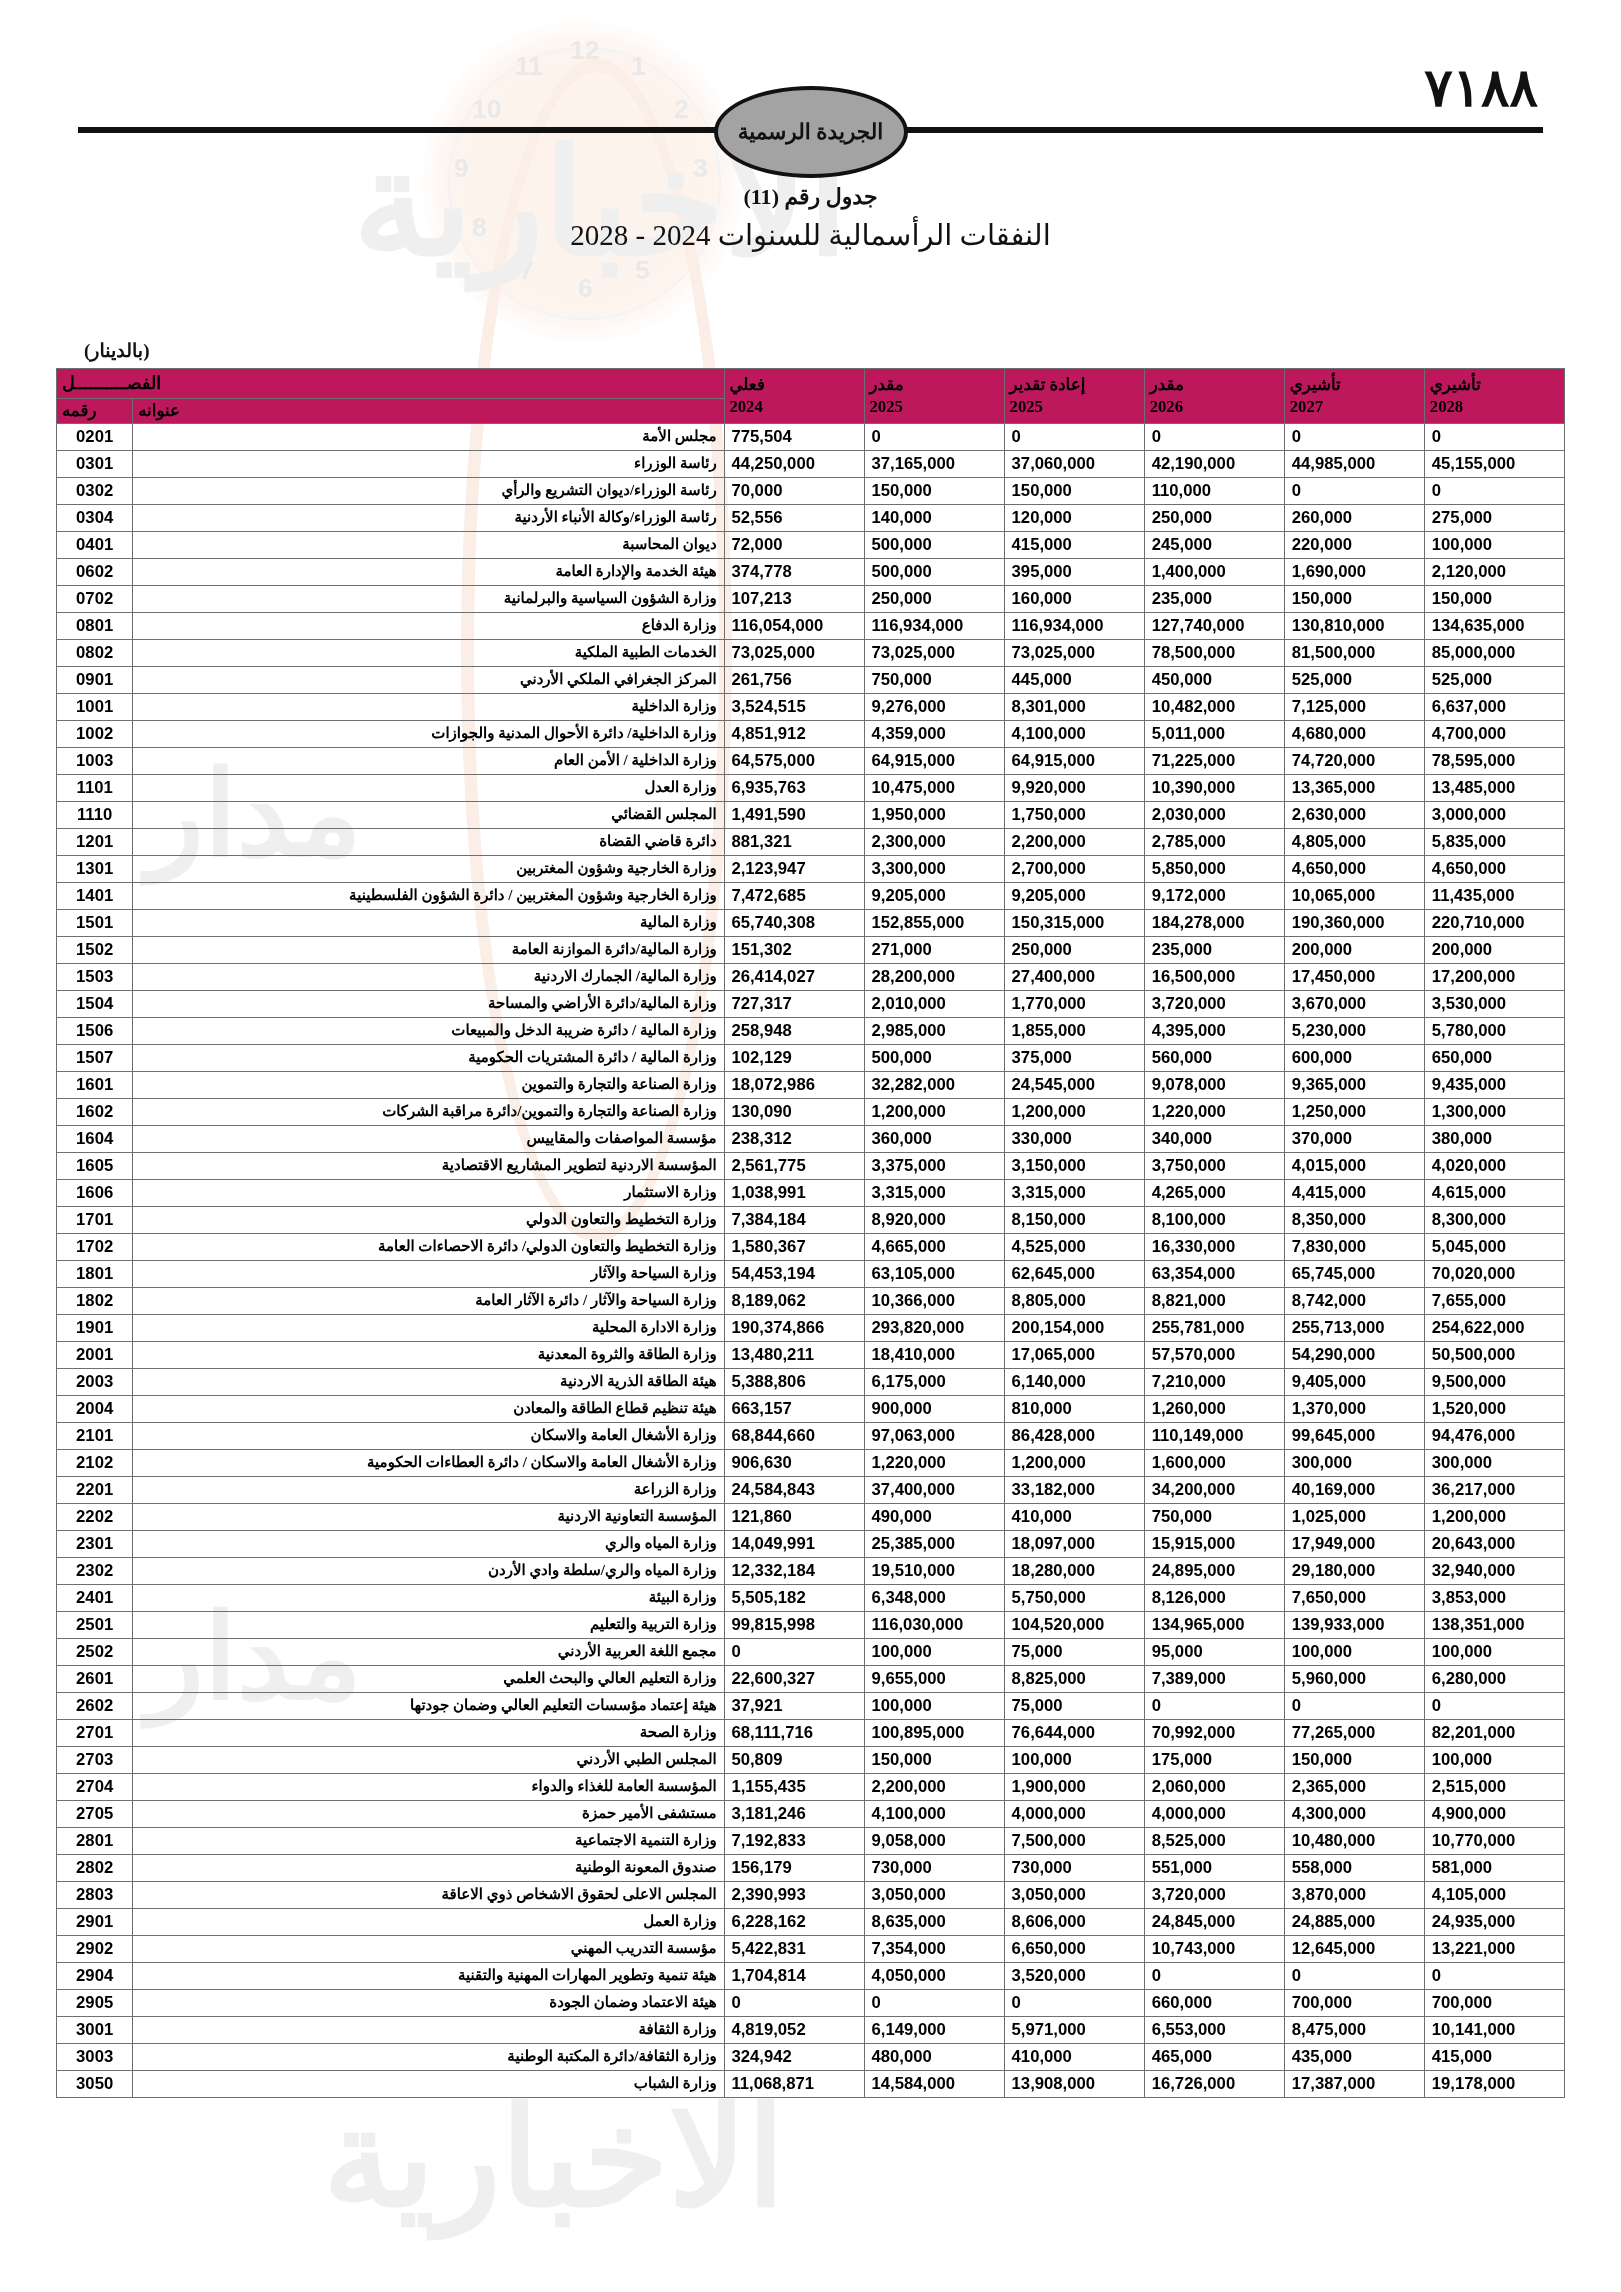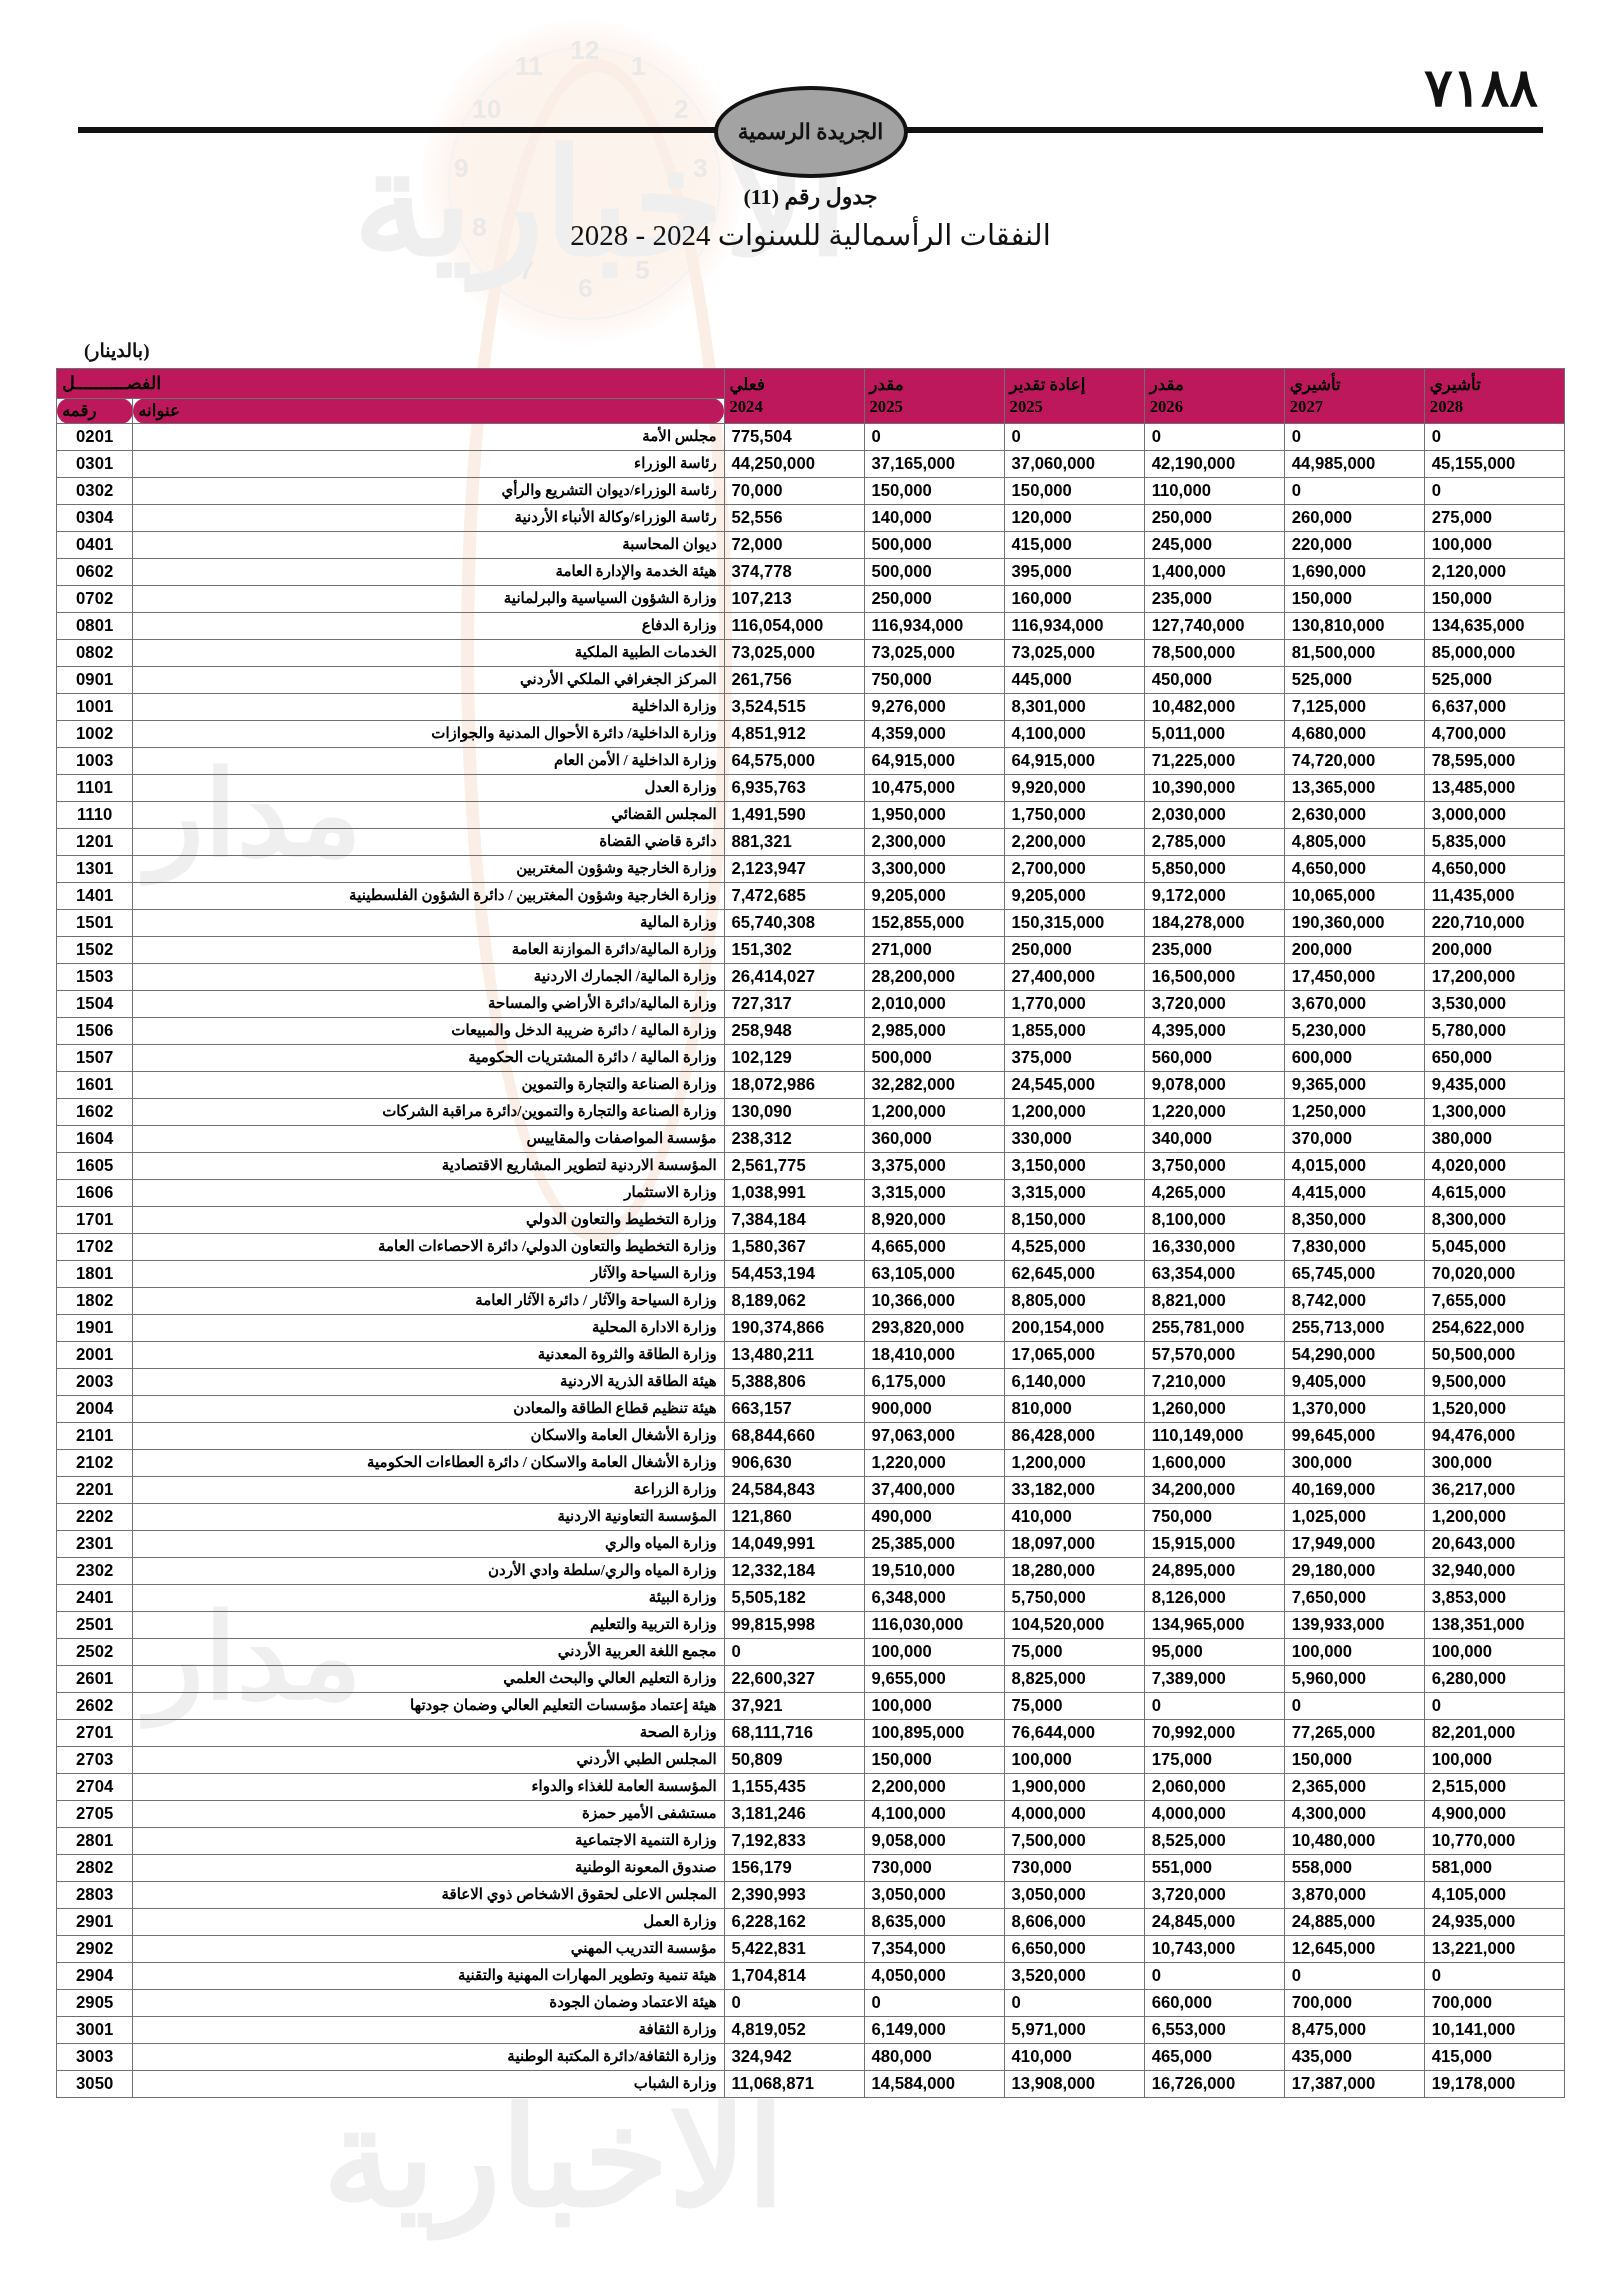--- a/index.html
+++ b/index.html
@@ -78,21 +78,21 @@
   }
   thead th{
     background:#be185d;
     font-weight:bold;
     text-align:left;
     font-size:16.7px;
     vertical-align:middle;
   }
   thead th.yr{height:55px;line-height:1.3;margin-top:39px;}
   thead th.fasl{height:27.4px;font-size:17.6px;letter-spacing:0px;}
-  thead th.sub{height:23px;font-size:16.7px;border-radius:13px;}
+  thead th.sub{height:23px;font-size:16.7px;}
   td.num{text-align:left;font-weight:bold;font-family:"Liberation Sans",sans-serif;font-size:16.7px;direction:ltr;padding-left:6.9px;}
   td.name{text-align:right;font-weight:bold;font-size:15px;padding-right:6.9px;white-space:nowrap;overflow:hidden;}
   td.code{text-align:center;font-weight:bold;font-family:"Liberation Sans",sans-serif;font-size:16.7px;}
   col.c-num{width:136px;}
   col.c-name{width:574px;}
   col.c-code{width:74px;}
 </style>
 </head>
 <body>
 

